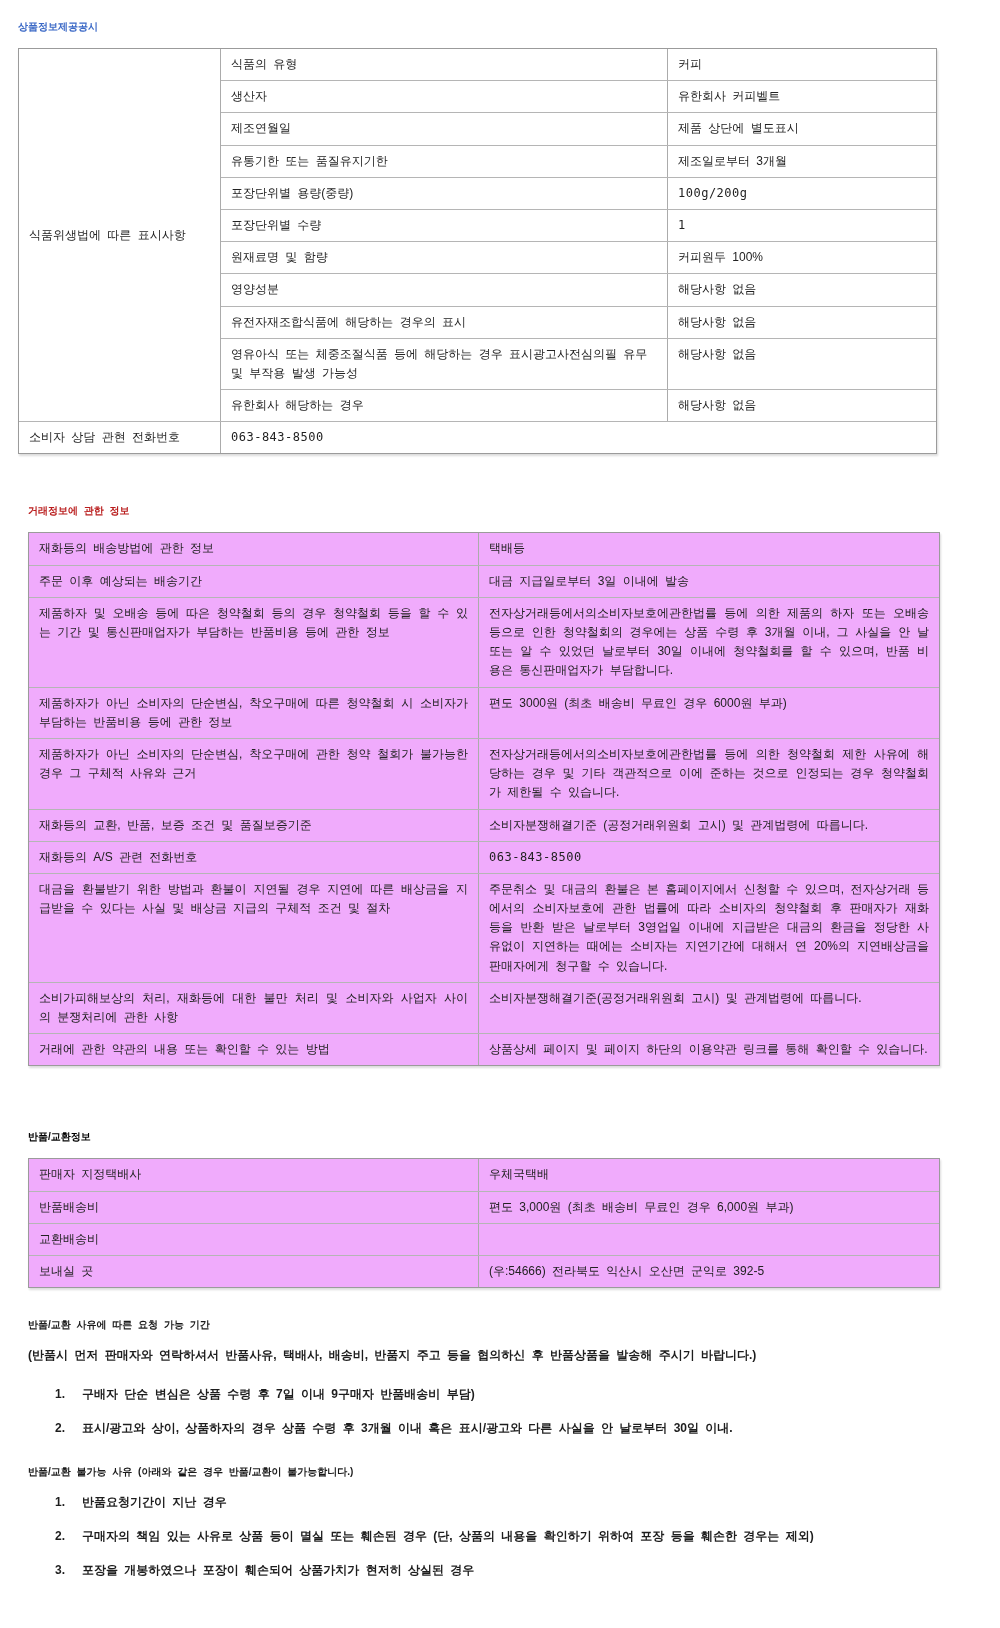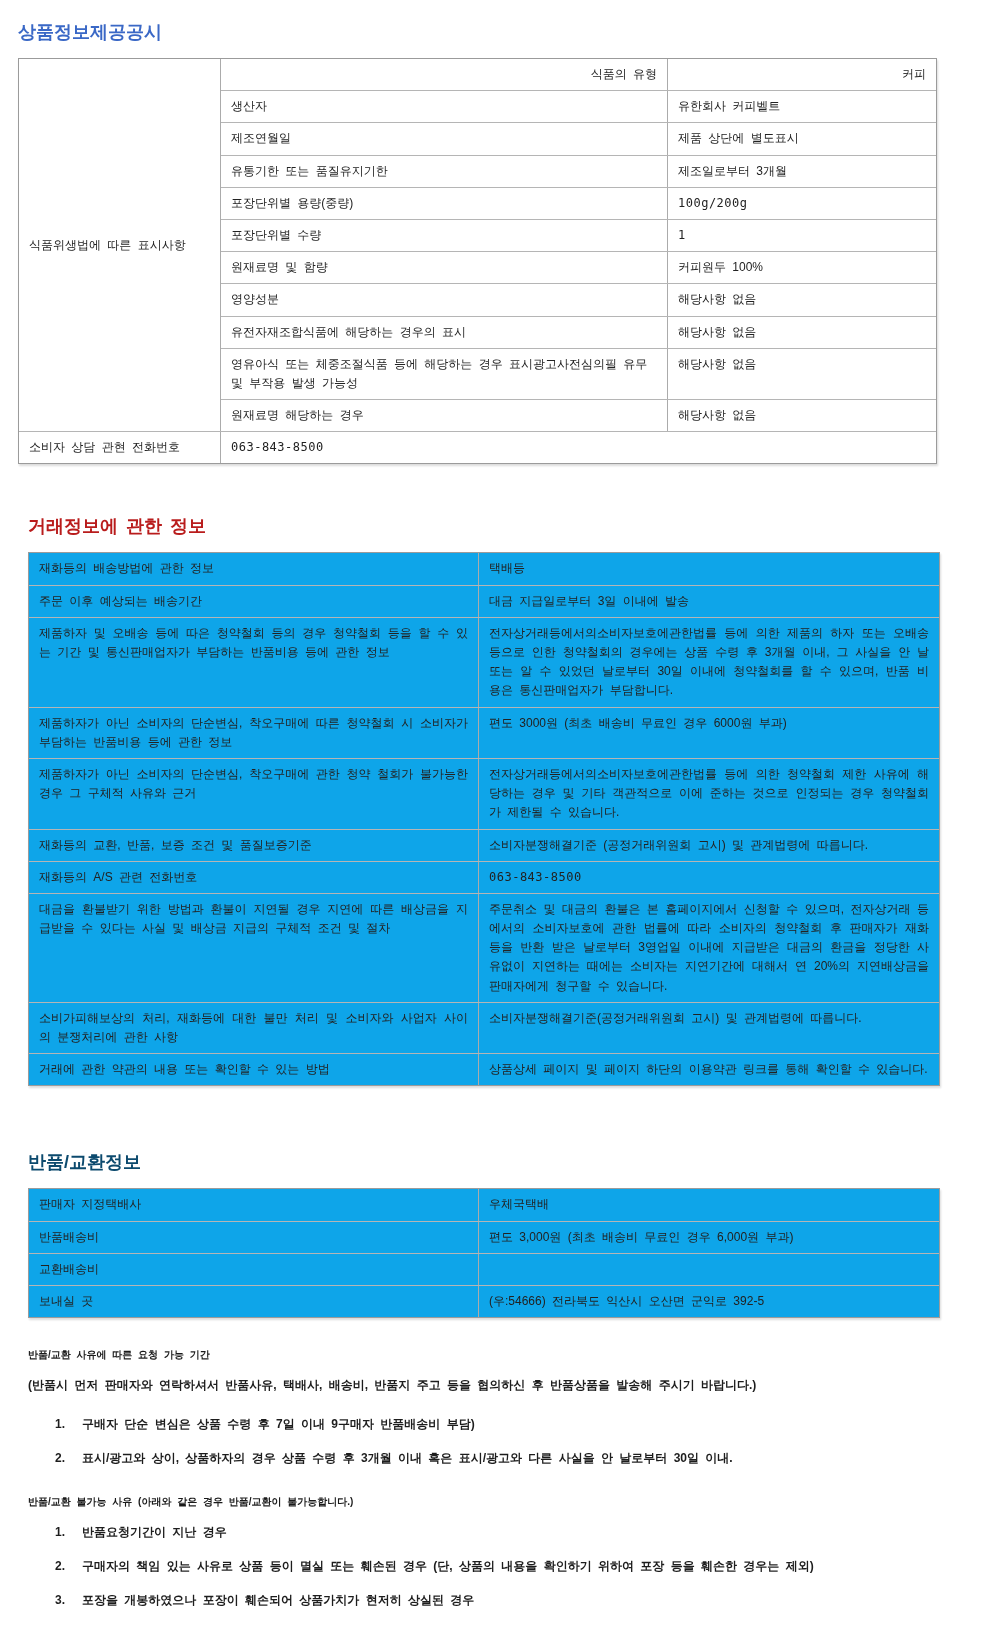--- a/index.html
+++ b/index.html
@@ -5,21 +5,21 @@
   html,body{margin:0;padding:0;background:#ffffff;}
   body{
     width:1000px;
     font-family:"Liberation Sans","DejaVu Sans",sans-serif;
     font-size:12px;
     color:#222222;
     -webkit-font-smoothing:antialiased;
   }
   .page{padding:20px 18px 90px 18px;word-spacing:3px;}
   .sec-title{
-    font-size:18px;
+    font-size:10px;
     font-weight:bold;
     margin:0 0 14px 0;
   }
   .indent{margin-left:10px;}
 
   
   .table1{
     width:919px;
     border:1px solid #9b9b9b;
     box-shadow:1px 2px 2px rgba(0,0,0,0.14);
@@ -31,39 +31,39 @@
     width:202px;
     box-sizing:border-box;
     border-right:1px solid #ababab;
     display:flex;
     align-items:center;
     padding:6px 10px;
     line-height:1.6;
   }
   .t1-rows{flex:1;display:flex;flex-direction:column;}
   .t1-row{display:flex;border-top:1px solid #b5b5b5;}
-  .t1-row:first-child{border-top:none;text-align:right;}
+  .t1-row:first-child{border-top:none;}
   .cell{
     box-sizing:border-box;
     padding:6px 10px;
     line-height:1.6;
   }
   .t1-label{width:447px;border-right:1px solid #ababab;}
   .t1-value{flex:1;}
   .t1-footer{display:flex;border-top:1px solid #b5b5b5;}
   .t1-flabel{width:202px;border-right:1px solid #ababab;}
   .t1-fvalue{flex:1;}
 
   
   .table2{
     width:912px;
     border:1px solid #9b9b9b;
     box-shadow:1px 2px 2px rgba(0,0,0,0.14);
     box-sizing:border-box;
-    background:#0ea5e9;
+    background:#f0abfc;
   }
   .t2-row{display:flex;border-top:1px solid #b5b5b5;}
   .t2-row:first-child{border-top:none;}
   .t2-label{
     width:450px;
     border-right:1px solid #ababab;
     text-align:justify;
   }
   .t2-value{flex:1;text-align:justify;}
 
@@ -147,21 +147,21 @@
           </div>
           <div class="t1-row">
             <div class="cell t1-label">유전자재조합식품에 해당하는 경우의 표시</div>
             <div class="cell t1-value cell-value">해당사항 없음</div>
           </div>
           <div class="t1-row">
             <div class="cell t1-label">영유아식 또는 체중조절식품 등에 해당하는 경우 표시광고사전심의필 유무 및 부작용 발생 가능성</div>
             <div class="cell t1-value cell-value">해당사항 없음</div>
           </div>
           <div class="t1-row">
-            <div class="cell t1-label">원재료명 해당하는 경우</div>
+            <div class="cell t1-label">유한회사 해당하는 경우</div>
             <div class="cell t1-value cell-value">해당사항 없음</div>
           </div>
       </div>
     </div>
     <div class="t1-footer">
       <div class="cell t1-flabel">소비자 상담 관현 전화번호</div>
       <div class="cell t1-fvalue cell-value mono">063-843-8500</div>
     </div>
   </div>
 
@@ -207,21 +207,21 @@
         <div class="cell t2-value cell-value">소비자분쟁해결기준(공정거래위원회 고시) 및 관계법령에 따릅니다.</div>
       </div>
       <div class="t2-row">
         <div class="cell t2-label">거래에 관한 약관의 내용 또는 확인할 수 있는 방법</div>
         <div class="cell t2-value cell-value">상품상세 페이지 및 페이지 하단의 이용약관 링크를 통해 확인할 수 있습니다.</div>
       </div>
   </div>
 
   <div class="gap-sec3"></div>
 
-  <h2 class="sec-title indent" style="color: #0c4a6e;">반품/교환정보</h2>
+  <h2 class="sec-title indent" style="color: #000000;">반품/교환정보</h2>
 
   <div class="table2 indent">
     <div class="t2-row">
         <div class="cell t2-label">판매자 지정택배사</div>
         <div class="cell t2-value cell-value">우체국택배</div>
       </div>
       <div class="t2-row">
         <div class="cell t2-label">반품배송비</div>
         <div class="cell t2-value cell-value">편도 3,000원 (최초 배송비 무료인 경우 6,000원 부과)</div>
       </div>

